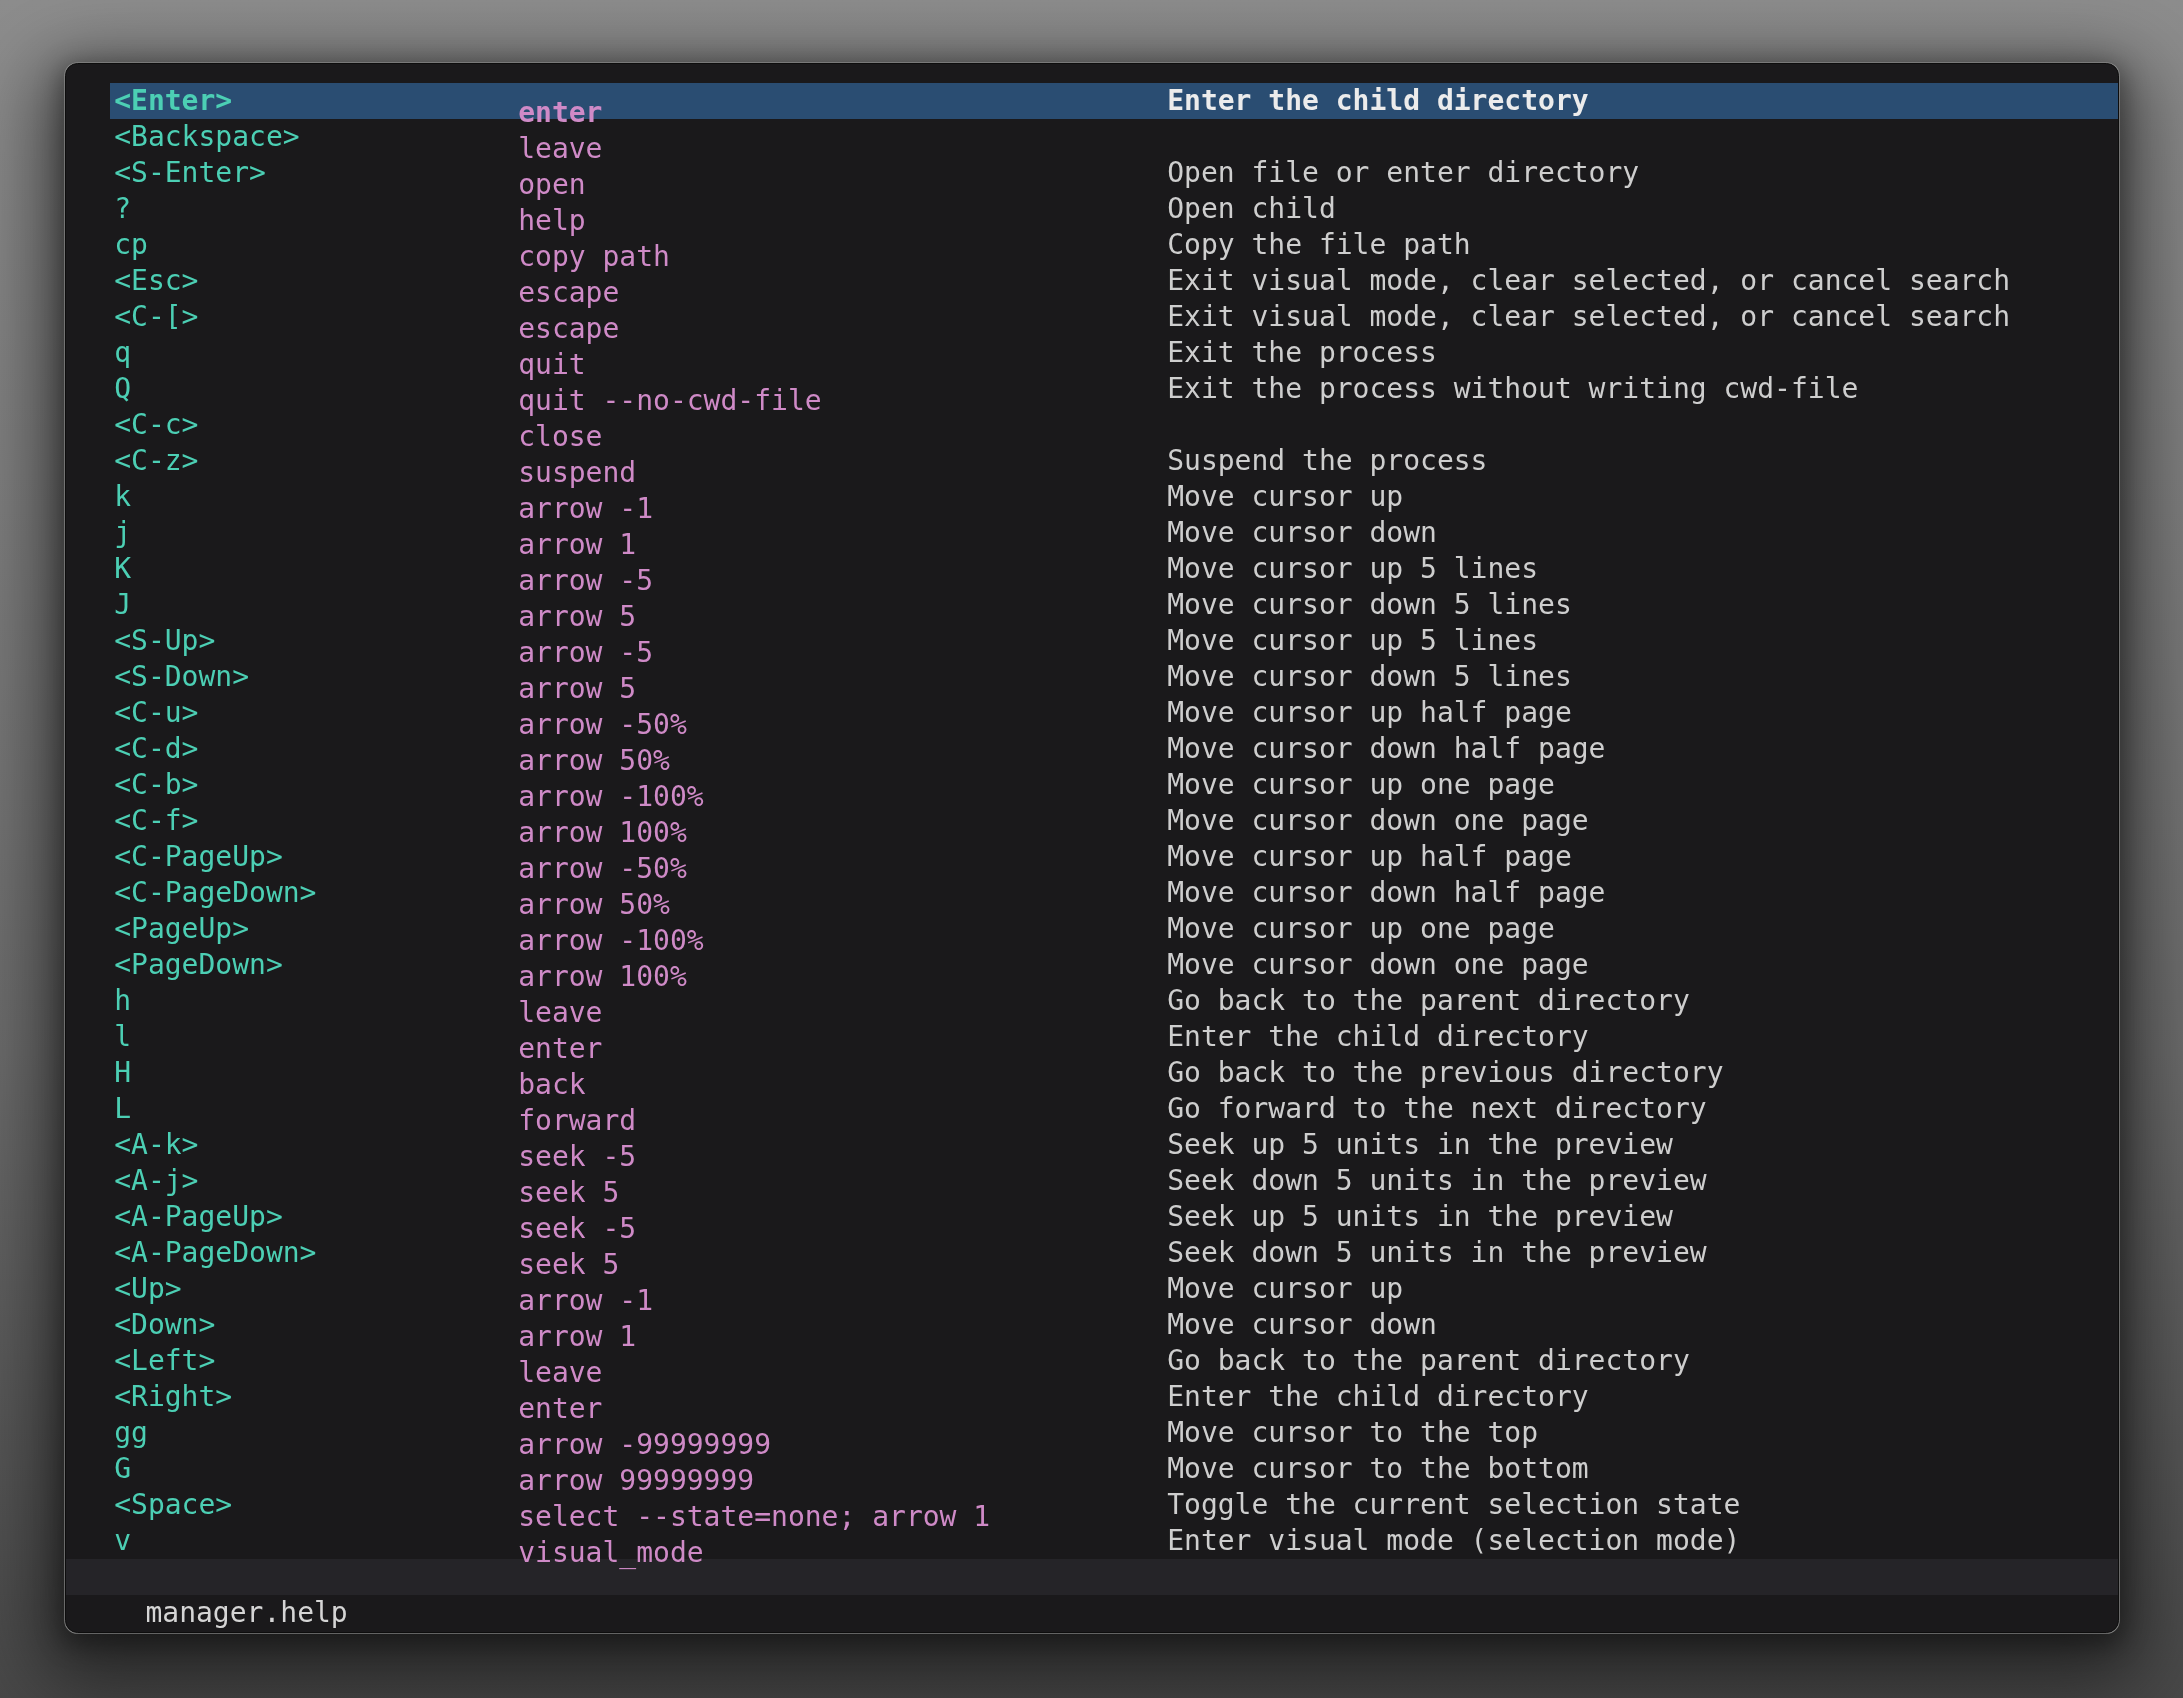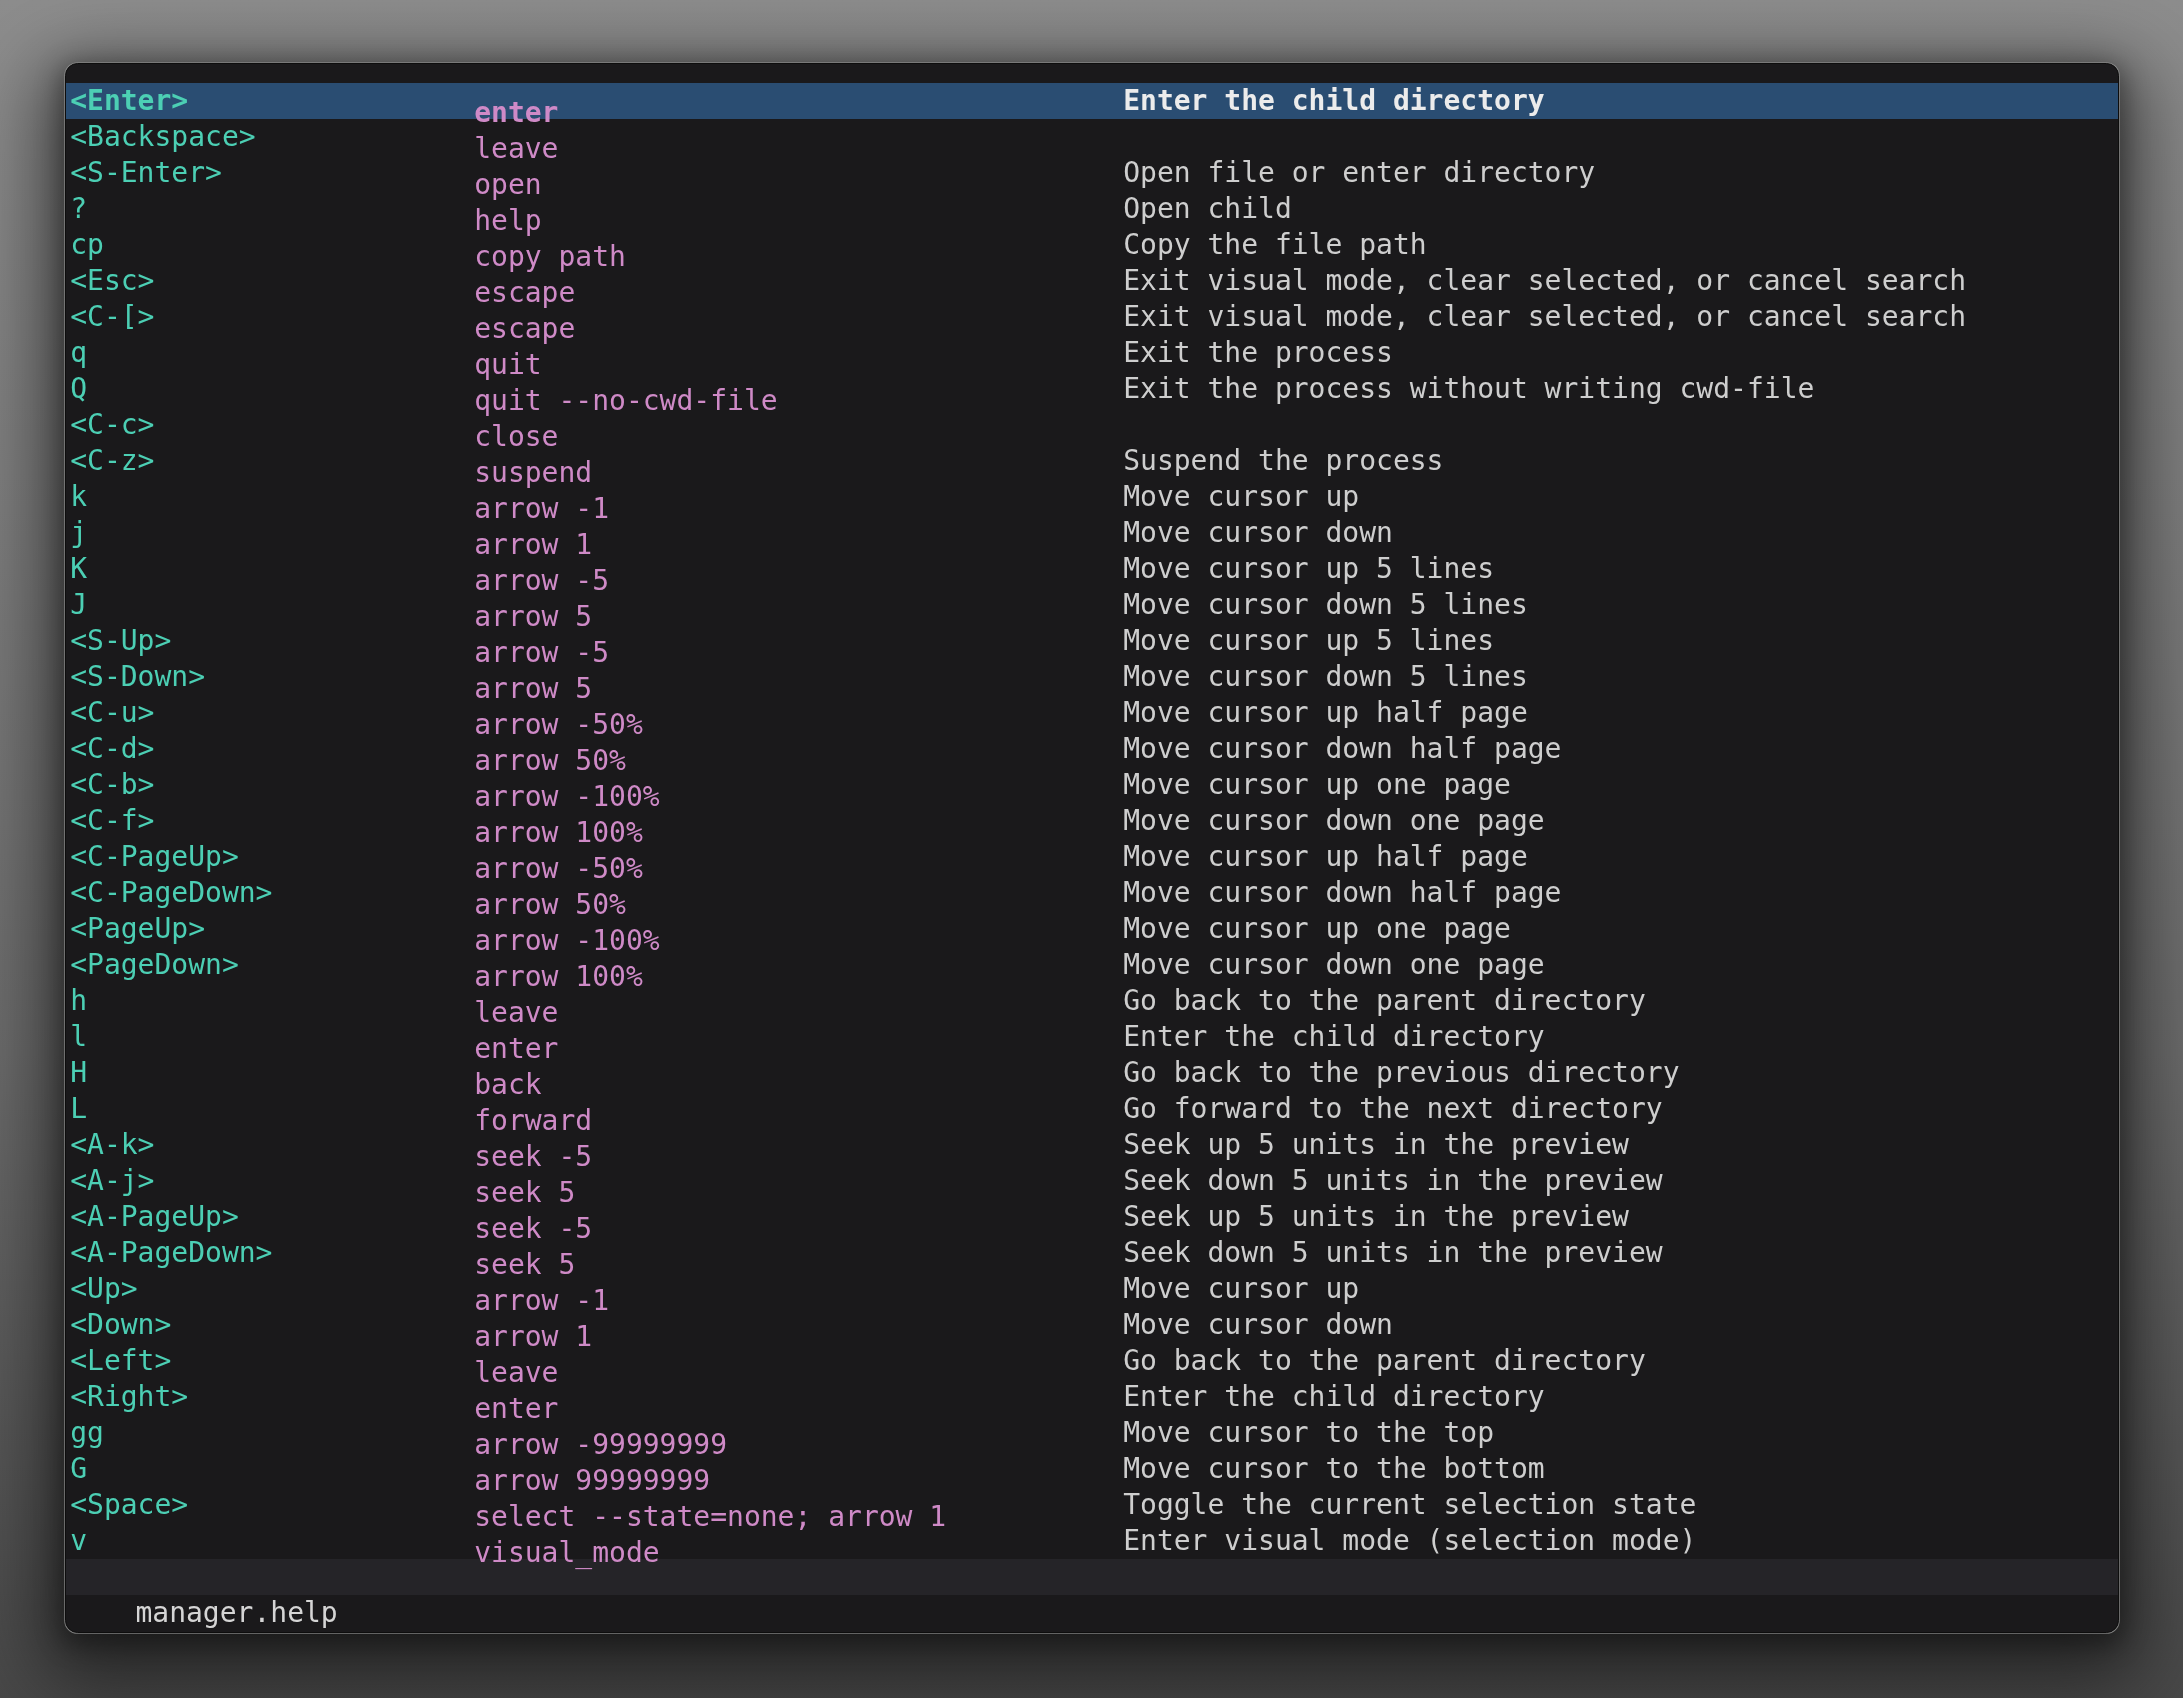--- a/index.html
+++ b/index.html
@@ -29,20 +29,21 @@
     border: 1.7px solid var(--window-border);
     border-radius: 12.6px;
     box-shadow:
       0 0 0 0.8px rgba(140,140,140,0.85),
       0 25px 76px 23.5px rgba(0,0,0,0.50),
       0 6.7px 25px 5px rgba(0,0,0,0.35);
     overflow: hidden;
   }
   .rows {
     margin-top: 19.3px;
+    padding-left: 44px;
   }
   .row {
     display: grid;
     grid-template-columns: 404px 619px auto;
     height: 36px;
     line-height: 36px;
     padding-left: 4.2px;
     font-size: 28px;
     white-space: pre;
   }
@@ -53,21 +54,21 @@
     background: var(--row-selected-bg);
     font-weight: bold;
   }
   .row.selected .desc { color: var(--desc-selected-color); }
   .statusbar {
     height: 36px;
     line-height: 36px;
     background: var(--statusbar-bg);
     color: var(--statusbar-fg);
     font-size: 28px;
-    padding-left: 2px;
+    padding-left: 12px;
     white-space: pre;
   }
 </style>
 </head>
 <body>
 
 <div class="window">
   <div class="rows" id="rows">
       <div class="row selected"><span class="key">&lt;Enter&gt;</span><span class="cmd">enter</span><span class="desc">Enter the child directory</span></div>
       <div class="row"><span class="key">&lt;Backspace&gt;</span><span class="cmd">leave</span></div>

